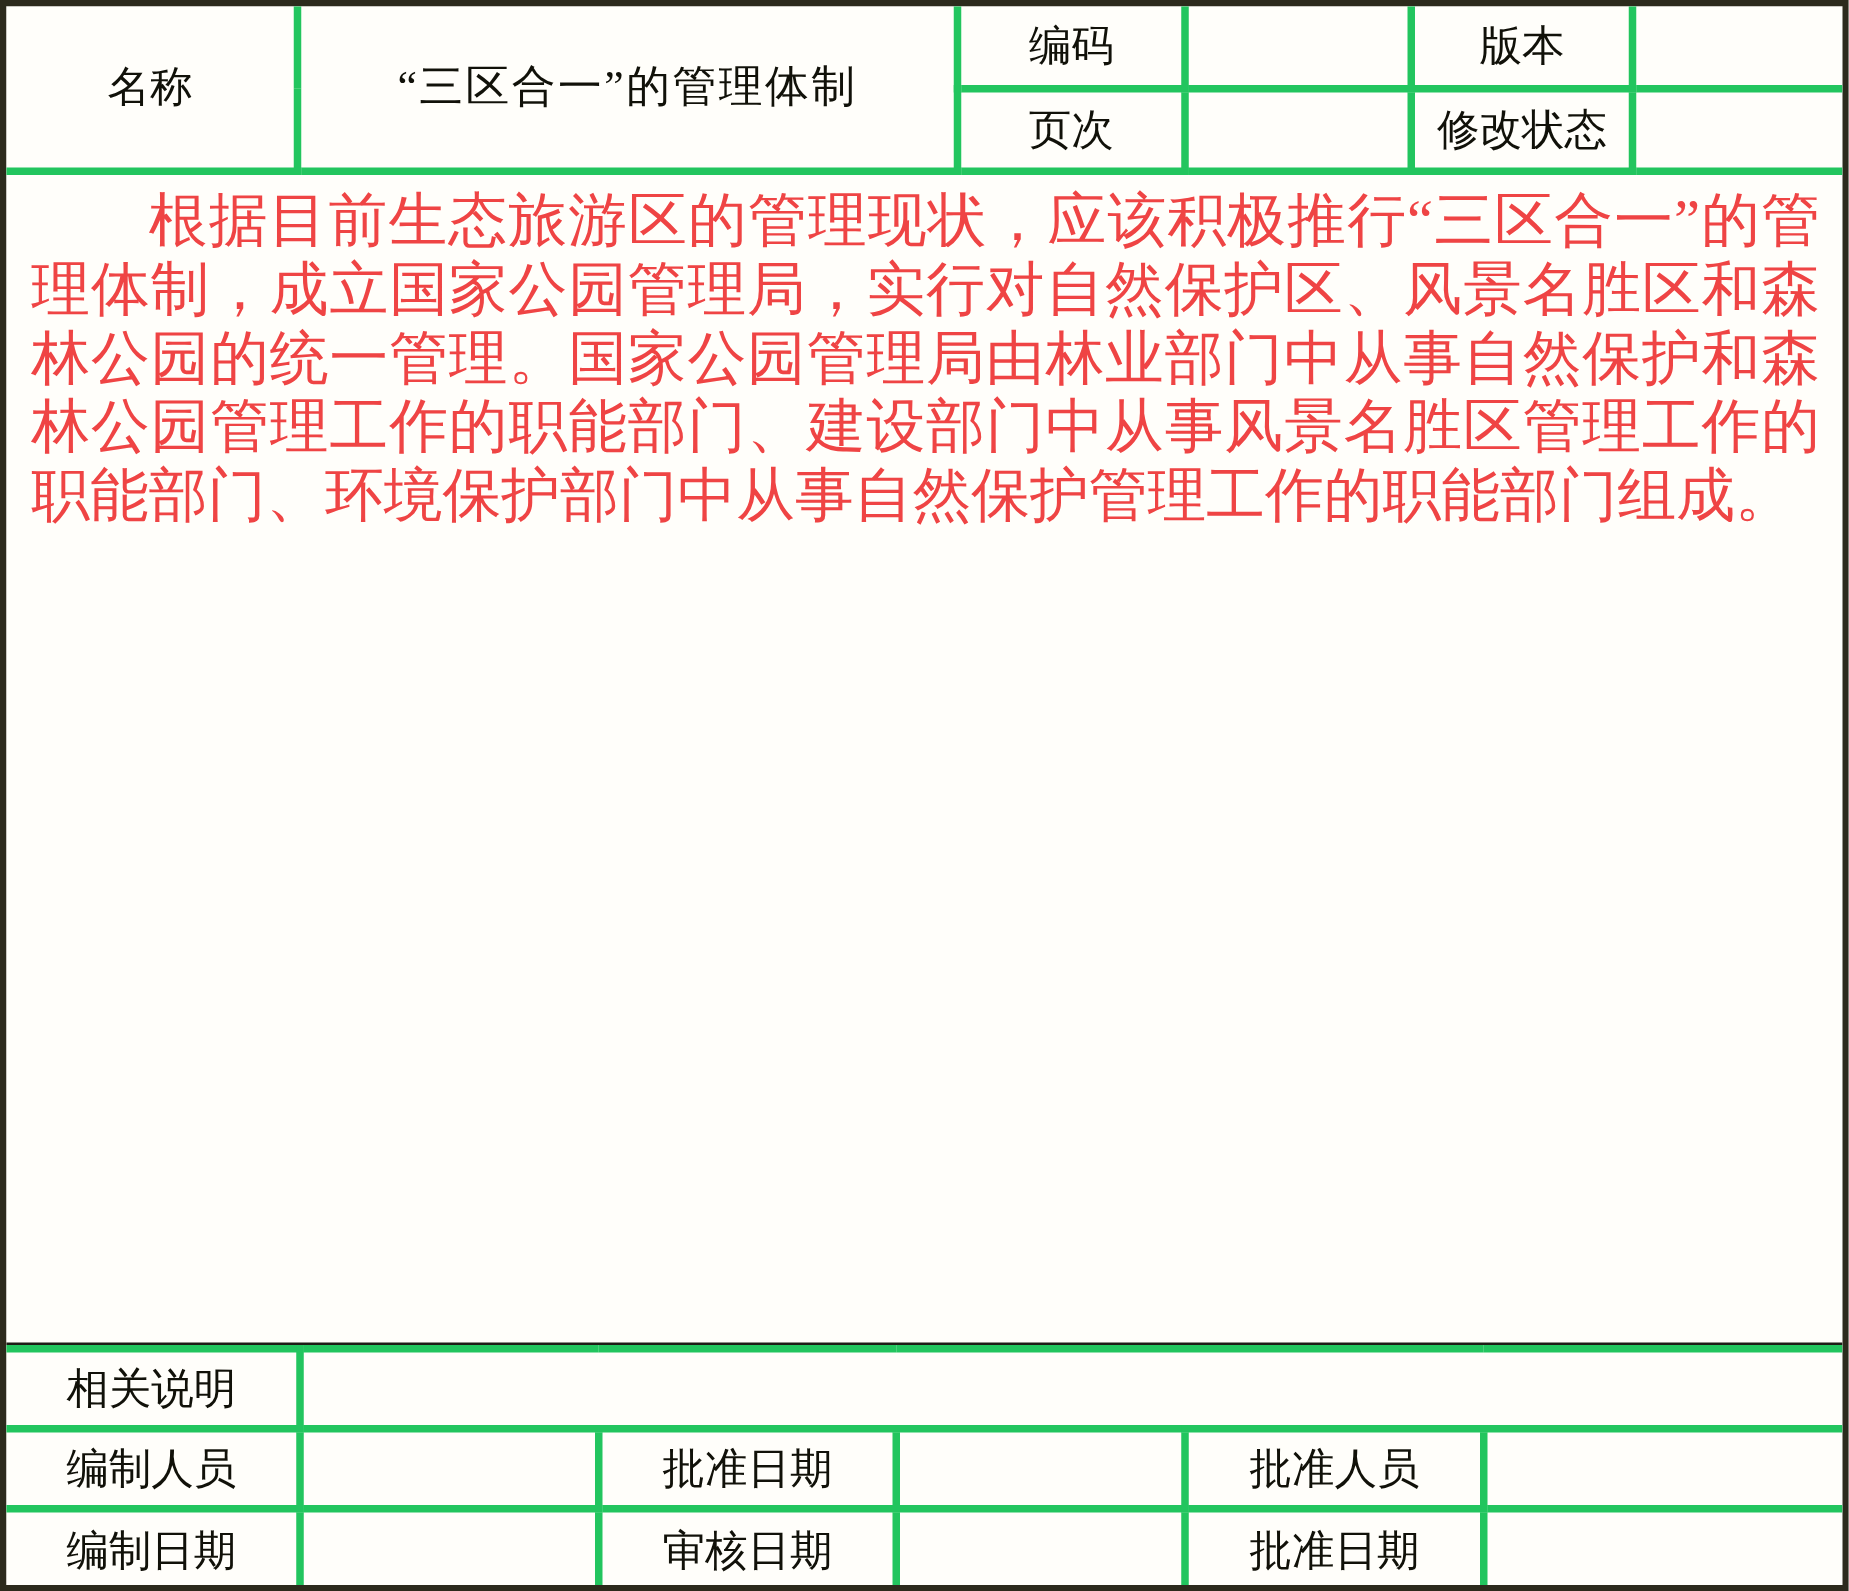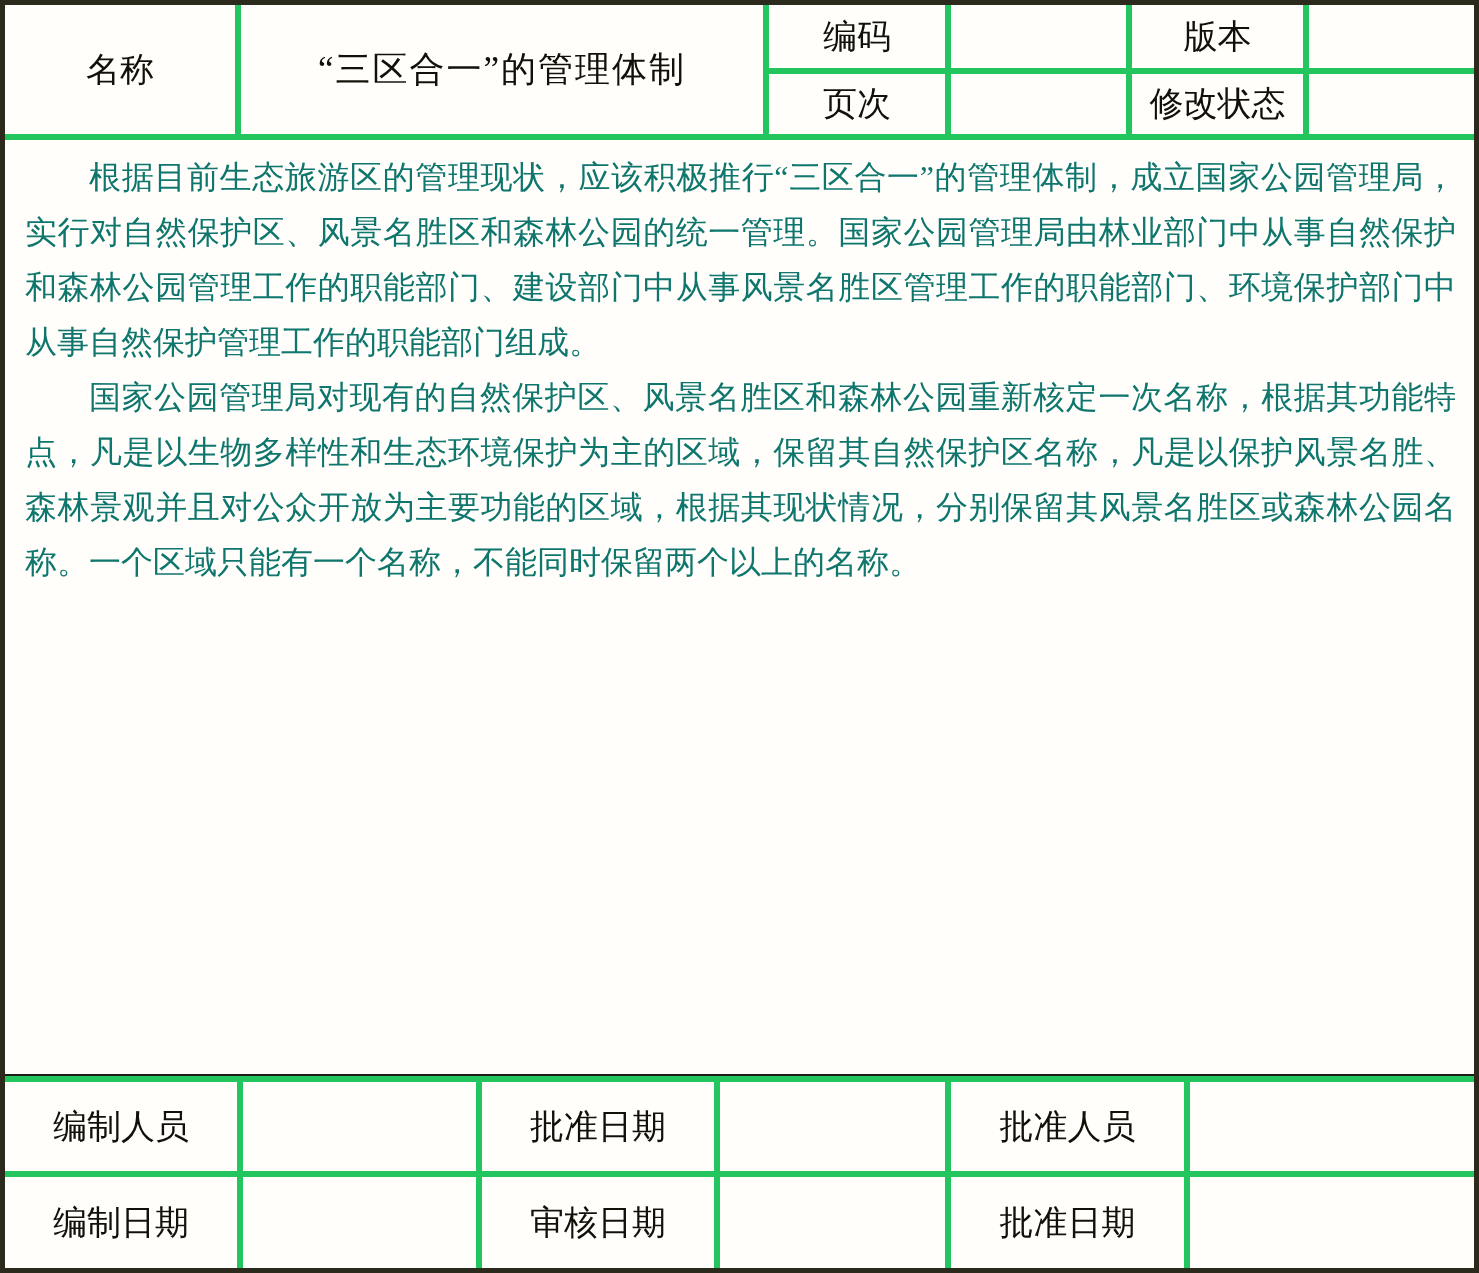--- a/index.html
+++ b/index.html
@@ -29,26 +29,26 @@
   .hdr-table td:first-child { border-left:none; }
   .hdr-table td:last-child { border-right:none; }
   .hdr-table .title-cell { font-size:35px; letter-spacing:2px; }
   
   .doc-body {
     height:936px;
     padding:10px 18px 0 20px;
     border-bottom:2px solid #1d1c15;
   }
   .doc-body p {
-    font-size:32px;
+    font-size:47px;
     line-height:55px;
     text-align:justify;
     text-indent:2em;
     letter-spacing:0px;
-    color:#0f766e;
+    color:#ef4444;
   }
   
   .ftr-table { height:193px; }
   .ftr-table td { height:64px; }
   .ftr-table td:first-child { border-left:none; }
   .ftr-table td:last-child { border-right:none; }
   .ftr-table tr:last-child td { border-bottom:none; }
 </style>
 </head>
 <body>
@@ -77,33 +77,36 @@
       <td>页次</td>
       <td></td>
       <td>修改状态</td>
       <td></td>
     </tr>
   </tbody>
     </table>
 
   <div class="doc-body">
     <p>根据目前生态旅游区的管理现状，应该积极推行“三区合一”的管理体制，成立国家公园管理局，实行对自然保护区、风景名胜区和森林公园的统一管理。国家公园管理局由林业部门中从事自然保护和森林公园管理工作的职能部门、建设部门中从事风景名胜区管理工作的职能部门、环境保护部门中从事自然保护管理工作的职能部门组成。</p>
-    <p>国家公园管理局对现有的自然保护区、风景名胜区和森林公园重新核定一次名称，根据其功能特点，凡是以生物多样性和生态环境保护为主的区域，保留其自然保护区名称，凡是以保护风景名胜、森林景观并且对公众开放为主要功能的区域，根据其现状情况，分别保留其风景名胜区或森林公园名称。一个区域只能有一个名称，不能同时保留两个以上的名称。</p>
   </div>
 
   <table class="ftr-table">
     <colgroup>
       <col style="width:235px">
         <col style="width:239px">
         <col style="width:238px">
       <col style="width:231px">
         <col style="width:239px">
         <col>
     </colgroup>
     <tbody>
+        <tr>
+      <td>相关说明</td>
+      <td colspan="5"></td>
+    </tr>
     <tr>
       <td>编制人员</td>
       <td></td>
       <td>批准日期</td>
       <td></td>
       <td>批准人员</td>
       <td></td>
     </tr>
     <tr>
       <td>编制日期</td>

